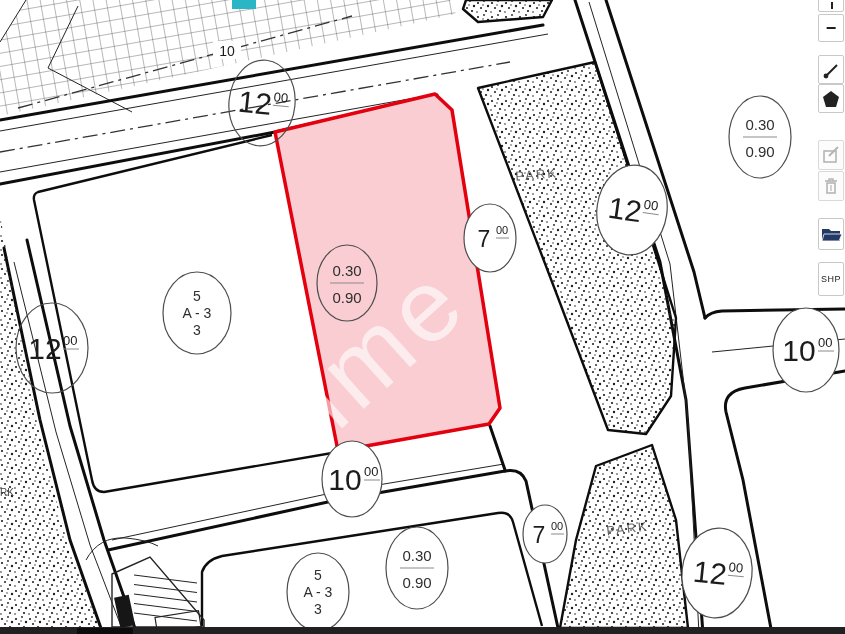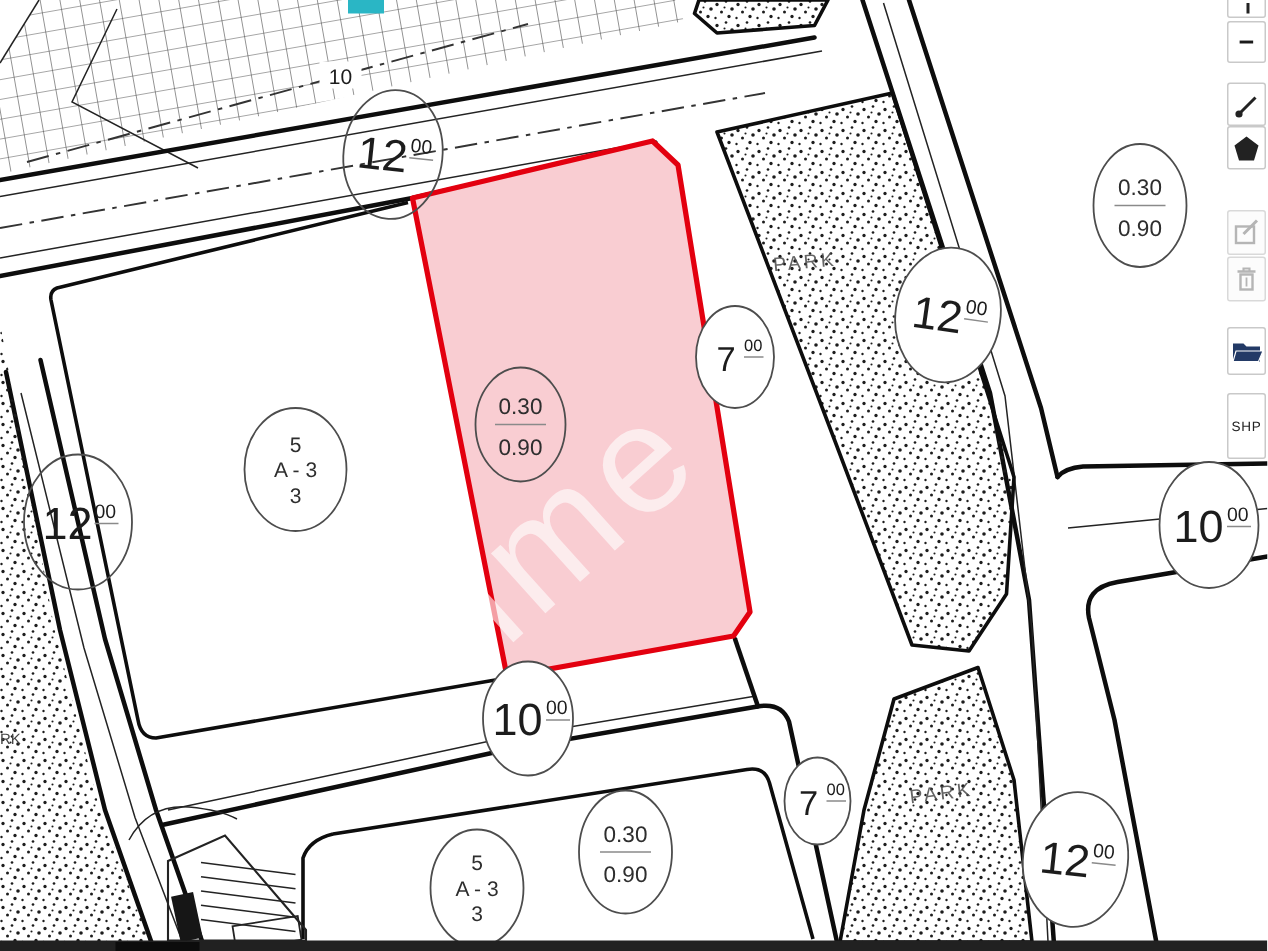--- a/index.html
+++ b/index.html
@@ -253,21 +253,21 @@
         <rect x="7" y="8" width="8" height="10" fill="none" stroke="#b5b5b5" stroke-width="1.6"></rect>
         <line x1="11" y1="10" x2="11" y2="16" stroke="#b5b5b5" stroke-width="1.2"></line>
       </svg>
     </div>
     <div class="tbtn" style="top:218px;height:32px;">
       <svg width="22" height="22" viewBox="0 0 22 22">
         <path d="M2,6 L9,6 L11,8 L20,8 L20,18 L2,18 Z" fill="#233a66"></path>
         <path d="M4,11 L22,11 L19,18 L2,18 Z" fill="#233a66" stroke="#fff" stroke-width="0.8"></path>
       </svg>
     </div>
-    <div class="tbtn" style="top:262px;height:44px;">
+    <div class="tbtn" style="top:262px;height:34px;">
       <span class="shp">SHP</span>
     </div>
   </div>
 
   
   <div id="bottombar">
       <span class="seg"></span>
     </div>
 </div>
 

